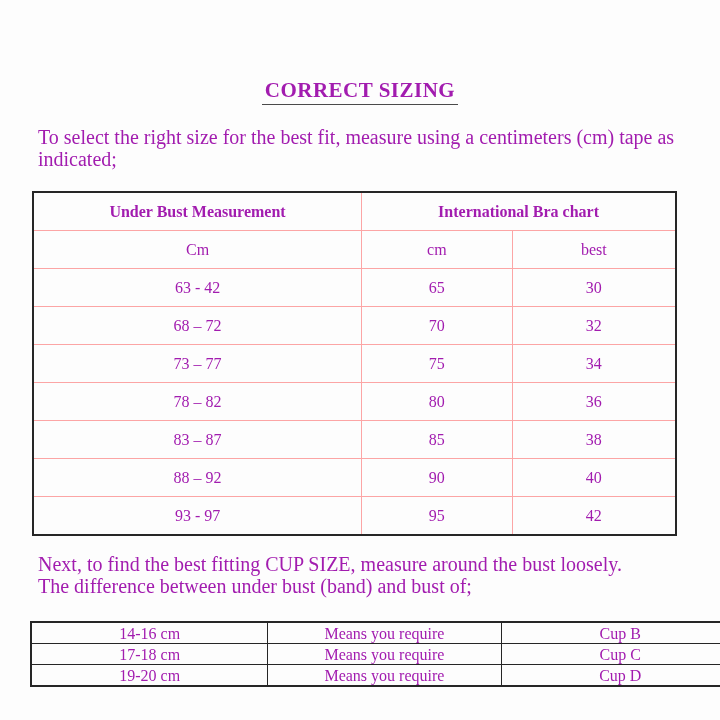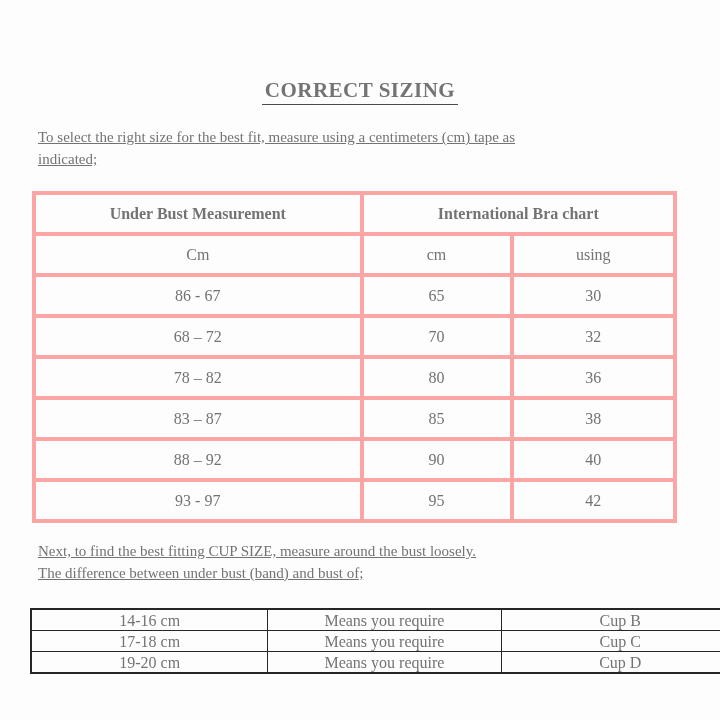--- a/index.html
+++ b/index.html
@@ -1,65 +1,64 @@
 <!DOCTYPE html>
 <html><head>
 <meta charset="utf-8">
 <style>
   html, body { margin: 0; padding: 0; }
   .page {
     position: relative;
     width: 720px;
     height: 720px;
     background: #fdfdfd;
-    color: #737373;
+    color: #a21caf;
     font-family: "Liberation Serif", "DejaVu Serif", serif;
     overflow: hidden;
   }
   .title-wrap {
     padding-top: 77px;
     text-align: center;
   }
   .title {
     display: inline-block;
     margin: 0;
     font-size: 21px;
     line-height: 26px;
     font-weight: bold;
     letter-spacing: 0.5px;
     border-bottom: 1.5px solid #4a4a4a;
     padding: 0 3px 1px 3px;
   }
   .para {
     margin: 0;
     padding: 0 44px 0 38px;
-    font-size: 15px;
+    font-size: 20px;
     line-height: 22px;
     white-space: pre-line;
-    text-decoration: underline;
   }
   .para-1 { margin-top: 21px; }
   .para-2 { margin-top: 20px; }
   .para-3 { margin-top: 17px; }
 
   table {
     border-collapse: collapse;
     table-layout: fixed;
     font-size: 16px;
   }
   .band-table {
     margin: 21px 0 0 32px;
     width: 645px;
     border: 2px solid #262626;
   }
   .band-table col.c1 { width: 51.1%; }
   .band-table col.c2 { width: 23.4%; }
   .band-table col.c3 { width: 25.5%; }
   .band-table th, .band-table td {
-    border: 4px solid #fca5a5;
+    border: 1px solid #fca5a5;
     height: 21px;
     padding: 8px;
     text-align: center;
     vertical-align: middle;
     line-height: 20px;
   }
   .band-table th { font-weight: bold; font-size: 16px; }
 
   .cup-table {
     margin: 24px 0 0 30px;
@@ -98,31 +97,36 @@
         <col class="c3">
       </colgroup>
     <tbody>
       <tr>
         <th>Under Bust Measurement</th>
         <th colspan="2">International Bra chart</th>
       </tr>
       <tr>
         <td>Cm</td>
         <td>cm</td>
-        <td>using</td>
+        <td>best</td>
       </tr>
       <tr>
-        <td>86 - 67</td>
+        <td>63 - 42</td>
         <td>65</td>
         <td>30</td>
       </tr>
       <tr>
         <td>68 – 72</td>
         <td>70</td>
         <td>32</td>
+      </tr>
+      <tr>
+        <td>73 – 77</td>
+        <td>75</td>
+        <td>34</td>
       </tr>
       <tr>
         <td>78 – 82</td>
         <td>80</td>
         <td>36</td>
       </tr>
       <tr>
         <td>83 – 87</td>
         <td>85</td>
         <td>38</td>

